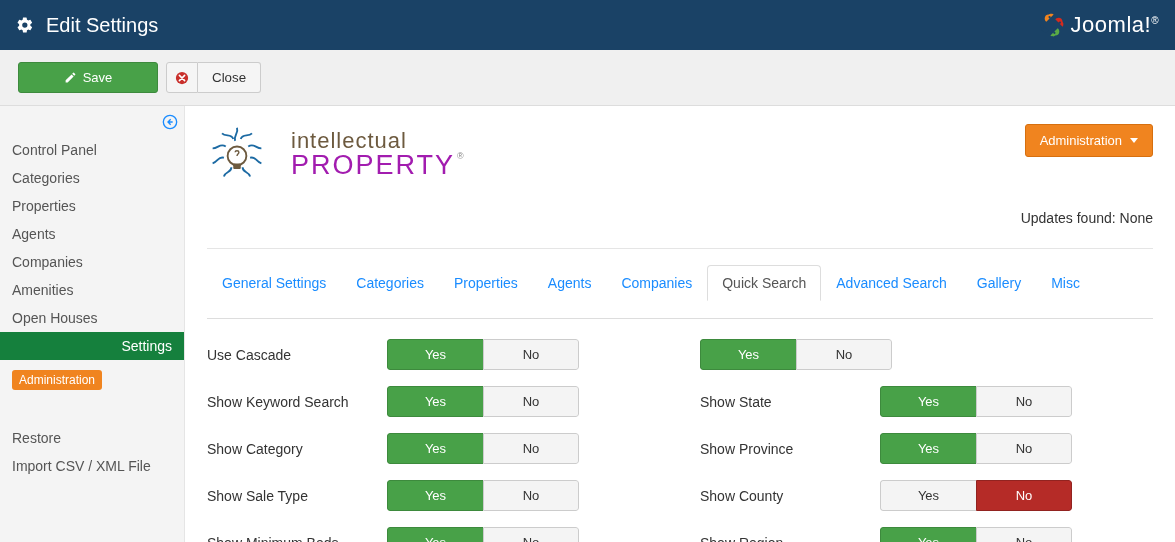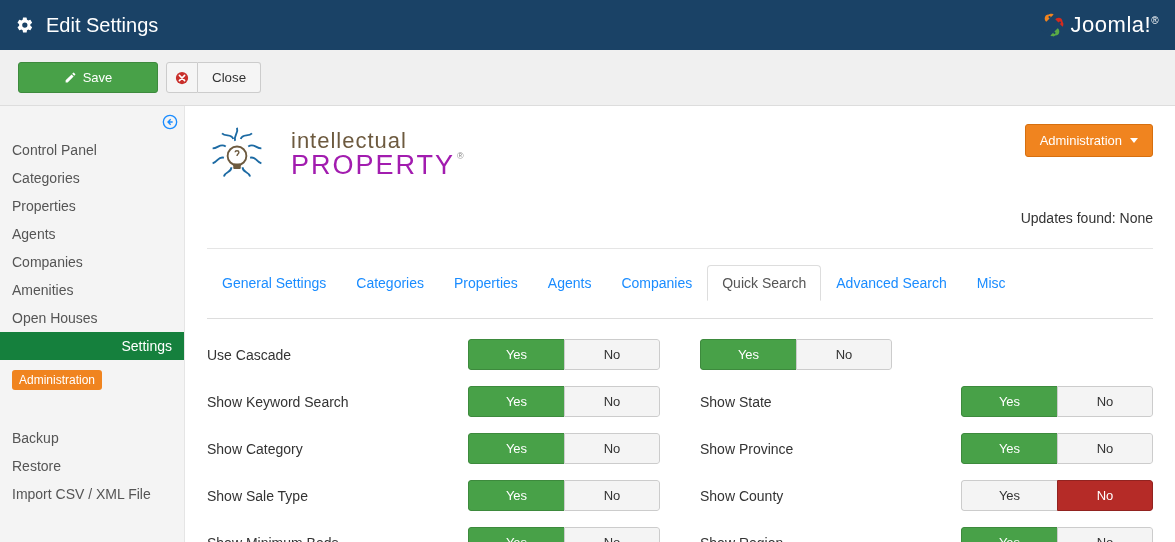--- a/index.html
+++ b/index.html
@@ -51,21 +51,21 @@
   .updates b { font-weight:400;margin-top:32px; }
   
   hr.divider { border:none; border-top:1px solid #e5e5e5; margin: 22px 0 16px; }
   
   .tabs { display:flex; border-bottom: 0; margin-bottom: 18px; }
   .tab { padding: 9px 14px; color:#1a8cff; font-size:14px; cursor:pointer; border:1px solid transparent; border-bottom:none; border-radius:4px 4px 0 0; }
   .tab.active { color:#555; border-color:#ddd; background:#fff; border-bottom:1px solid #fff; margin-bottom:-1px; }
   .tabs-wrap { border-bottom:1px solid #ddd; }
   
   .form-grid { display:grid; grid-template-columns: 1fr 1fr; column-gap: 40px; row-gap: 16px; margin-top: 20px; }
-  .row { display:flex; align-items:center;justify-content:space-between; }
+  .row { display:flex; align-items:center; }
   .row .label { width: 180px; font-size:14px; color:#333; }
   .toggle { display:inline-flex; border-radius:3px; overflow:hidden; }
   .toggle .opt { width:96px; text-align:center; padding:7px 0; border:1px solid #ccc; font-size:13px; background:#f4f4f4; color:#333; cursor:pointer; }
   .toggle .opt:first-child { border-radius:3px 0 0 3px; border-right:none; }
   .toggle .opt:last-child { border-radius:0 3px 3px 0; }
   .toggle .opt.sel-green { background:#48a148; border-color:#3d8a3d; color:#fff; }
   .toggle .opt.sel-red { background:#b52b27; border-color:#922320; color:#fff; }
 </style>
 </head>
 <body>
@@ -120,21 +120,20 @@
         <li>Agents</li>
         <li>Companies</li>
         <li>Amenities</li>
         <li>Open Houses</li>
         <li class="active">Settings</li>
       </ul>
     <div class="badge-wrap">
       <span class="badge-orange">Administration</span>
     </div>
     <ul id="side2">
-        <li>Backup</li>
         <li>Restore</li>
         <li>Import CSV / XML File</li>
       </ul>
   </nav>
 
   <main class="main">
     <div class="main-head">
       <div class="ip-logo">
         <svg viewBox="0 0 64 64">
           <g fill="none" stroke="#1c6aa3" stroke-width="2">
@@ -172,20 +171,21 @@
 
     <div class="tabs-wrap">
       <div class="tabs" id="tabs">
           <div class="tab">General Settings</div>
           <div class="tab">Categories</div>
           <div class="tab">Properties</div>
           <div class="tab">Agents</div>
           <div class="tab">Companies</div>
           <div class="tab active">Quick Search</div>
           <div class="tab">Advanced Search</div>
+          <div class="tab">Gallery</div>
           <div class="tab">Misc</div>
         </div>
     </div>
 
     <div class="form-grid" id="grid">
         <div class="row">
           <div class="label">Use Cascade</div>
           <div class="toggle">
             <div class="opt sel-green">Yes</div>
             <div class="opt">No</div>

